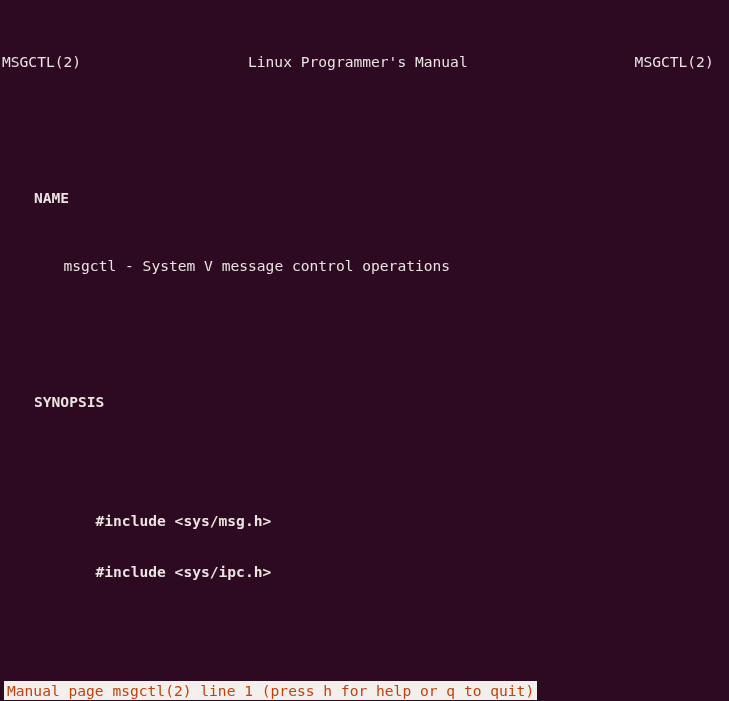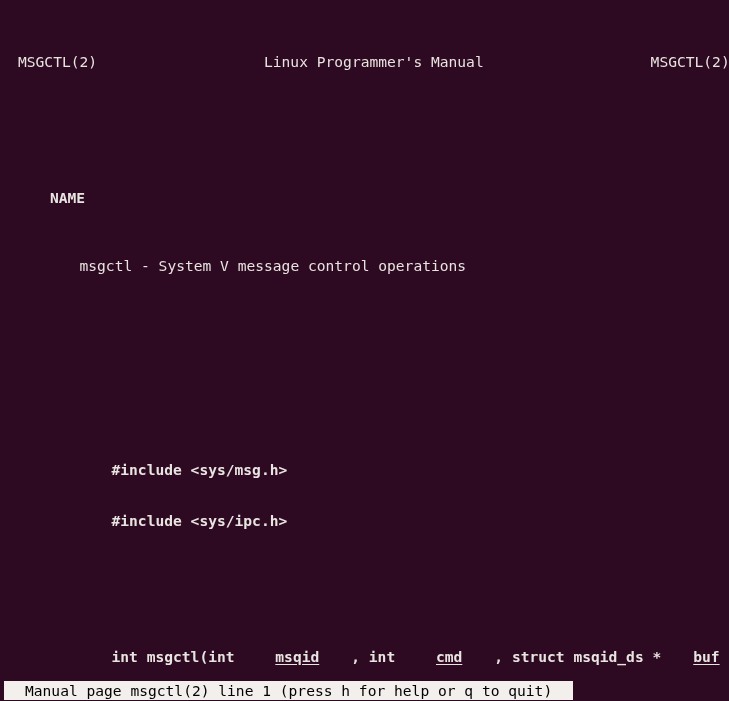--- a/index.html
+++ b/index.html
@@ -24,55 +24,55 @@
     left: 2px;
     top: 2px;
     right: 0;
     white-space: pre;
     letter-spacing: 0px;
   }
   .line {
     height: 17px;
     white-space: pre;
     font-variant-ligatures: none;
-    margin-left: 16px;
   }
   .b { font-weight: bold; padding-left: 32px; }
   .u { text-decoration: underline; text-underline-offset: 2px; }
   #statusbar {
     position: absolute;
     left: 4px;
     top: 681px;
     height: 19px;
     background: #f2efec;
-    color: #000000;
+    color: #c2410c;
     white-space: pre;
     font-family: "DejaVu Sans Mono", "Liberation Mono", monospace;
     font-size: 14.6px;
     line-height: 19px;
-    padding: 0 21px;
+    padding: 0 3px;
   }
 </style>
 </head>
 <body>
 
 <div id="terminal">
 
   <div id="screen">
 
     <div class="line"><span>MSGCTL(2)</span><span>                   </span><span>Linux Programmer's Manual</span><span>                   </span><span>MSGCTL(2)</span></div>
 
     <div class="line"> </div>
 
     <div class="line"><span class="b">NAME</span></div>
 
     <div class="line"><span>       </span><span>msgctl - System V message control operations</span></div>
 
     <div class="line"> </div>
 
+    <div class="line"><span class="b">SYNOPSIS</span></div>
 
     <div class="line"><span>       </span></div>
     <div class="line"><span>       </span><span class="b">#include &lt;sys/msg.h&gt;</span></div>
     <div class="line"><span>       </span><span class="b">#include &lt;sys/ipc.h&gt;</span></div>
 
     <div class="line"> </div>
 
     <div class="line"><span>       </span><span class="b">int msgctl(int </span><span class="b u">msqid</span><span class="b">, int </span><span class="b u">cmd</span><span class="b">, struct msqid_ds *</span><span class="b u">buf</span><span class="b">);</span></div>
 
     

